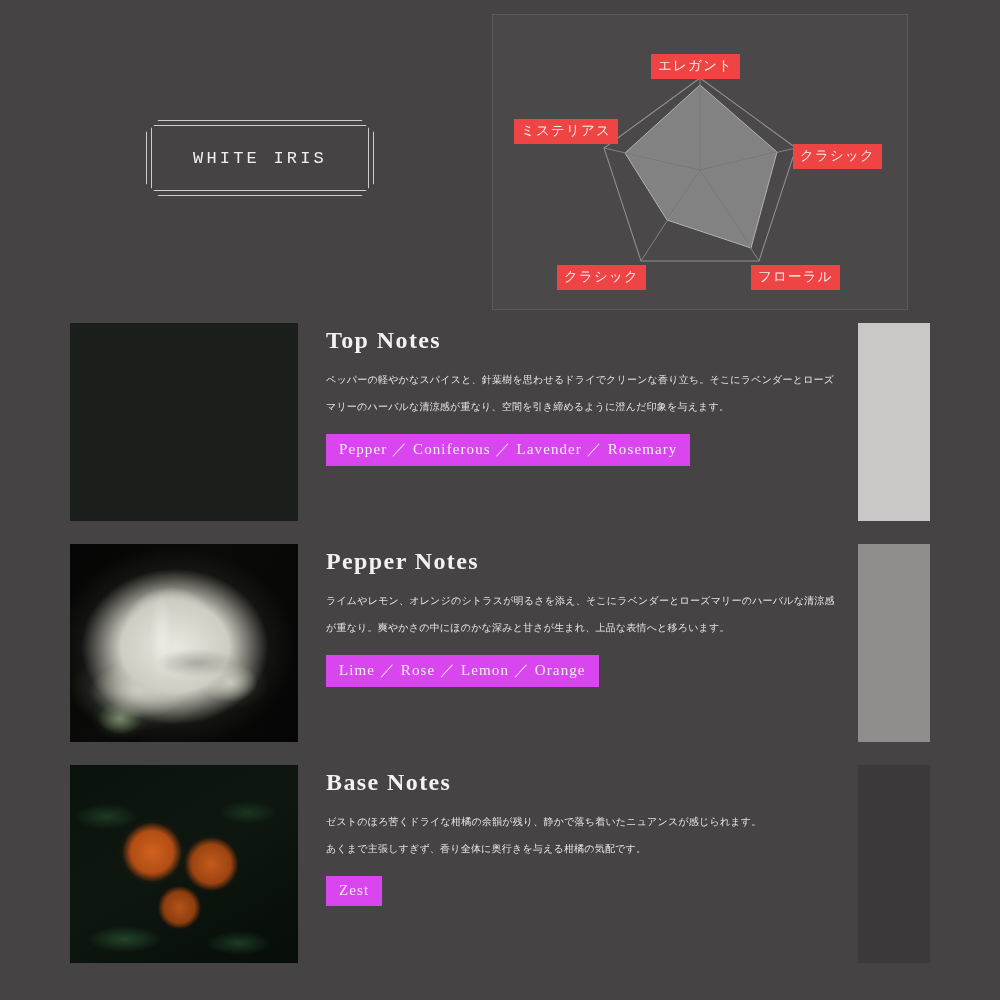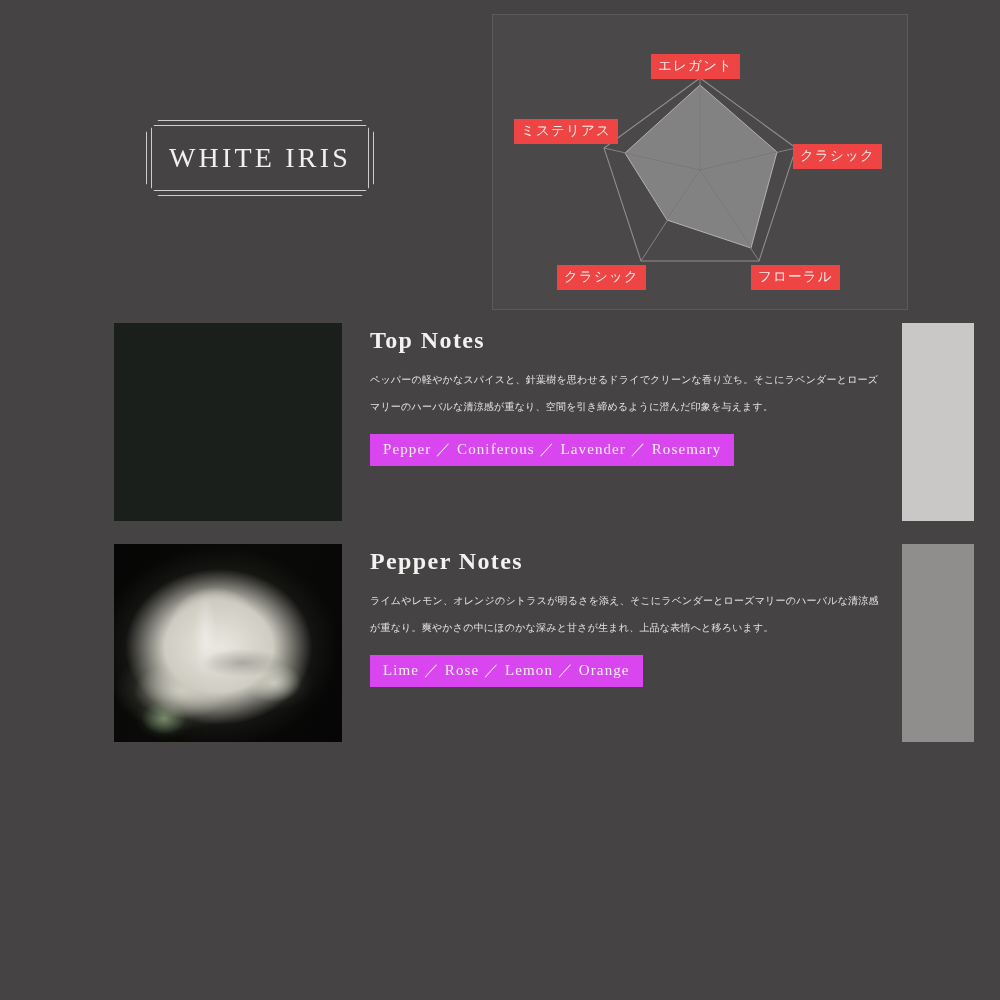--- a/index.html
+++ b/index.html
@@ -46,24 +46,24 @@
     transform: rotate(45deg);
   }
   .name-plate .notch.tl { left: -8px; top: -8px; }
   .name-plate .notch.tr { right: -8px; top: -8px; }
   .name-plate .notch.bl { left: -8px; bottom: -8px; }
   .name-plate .notch.br { right: -8px; bottom: -8px; }
 
   .name-plate .title {
     position: relative;
     z-index: 2;
-    font-size: 28px;
+    font-size: 17px;
     letter-spacing: 3.2px;
     color: #f2f0ee;
-    font-family: Liberation Serif, serif;
+    font-family: Liberation Mono, monospace;
     white-space: nowrap;
   }
 
   
   .radar-panel {
     position: absolute;
     left: 492px;
     top: 14px;
     width: 416px;
     height: 296px;
@@ -82,21 +82,20 @@
     font-family: "Liberation Sans", sans-serif;
     white-space: nowrap;
   }
 
   
   .rows {
     position: absolute;
     top: 323px;
     left: 0;
     width: 844px;
-    margin-left: 44px;
   }
   .note-row {
     position: relative;
     height: 221px;
   }
   .note-row + .note-row { margin-top: 0; }
 
   .thumb {
     position: absolute;
     left: 70px;
@@ -267,14 +266,26 @@
       <div class="img-rose"></div>
     </div>
     <div class="row-body">
       <div class="row-title">Pepper Notes</div>
       <p class="row-desc">ライムやレモン、オレンジのシトラスが明るさを添え、そこにラベンダーとローズマリーのハーバルな清涼感が重なり。爽やかさの中にほのかな深みと甘さが生まれ、上品な表情へと移ろいます。</p>
       <span class="chip">Lime ／ Rose ／ Lemon ／ Orange</span>
     </div>
     <div class="swatch" style="background:#8f8e8c;"></div>
   </div>
 
+  <div class="note-row" id="row-base">
+    <div class="thumb">
+      <div class="img-citrus"></div>
+    </div>
+    <div class="row-body">
+      <div class="row-title">Base Notes</div>
+      <p class="row-desc">ゼストのほろ苦くドライな柑橘の余韻が残り、静かで落ち着いたニュアンスが感じられます。
+あくまで主張しすぎず、香り全体に奥行きを与える柑橘の気配です。</p>
+      <span class="chip">Zest</span>
+    </div>
+    <div class="swatch" style="background:#3b3939;"></div>
+  </div>
 
 </div>
 
 </body></html>

